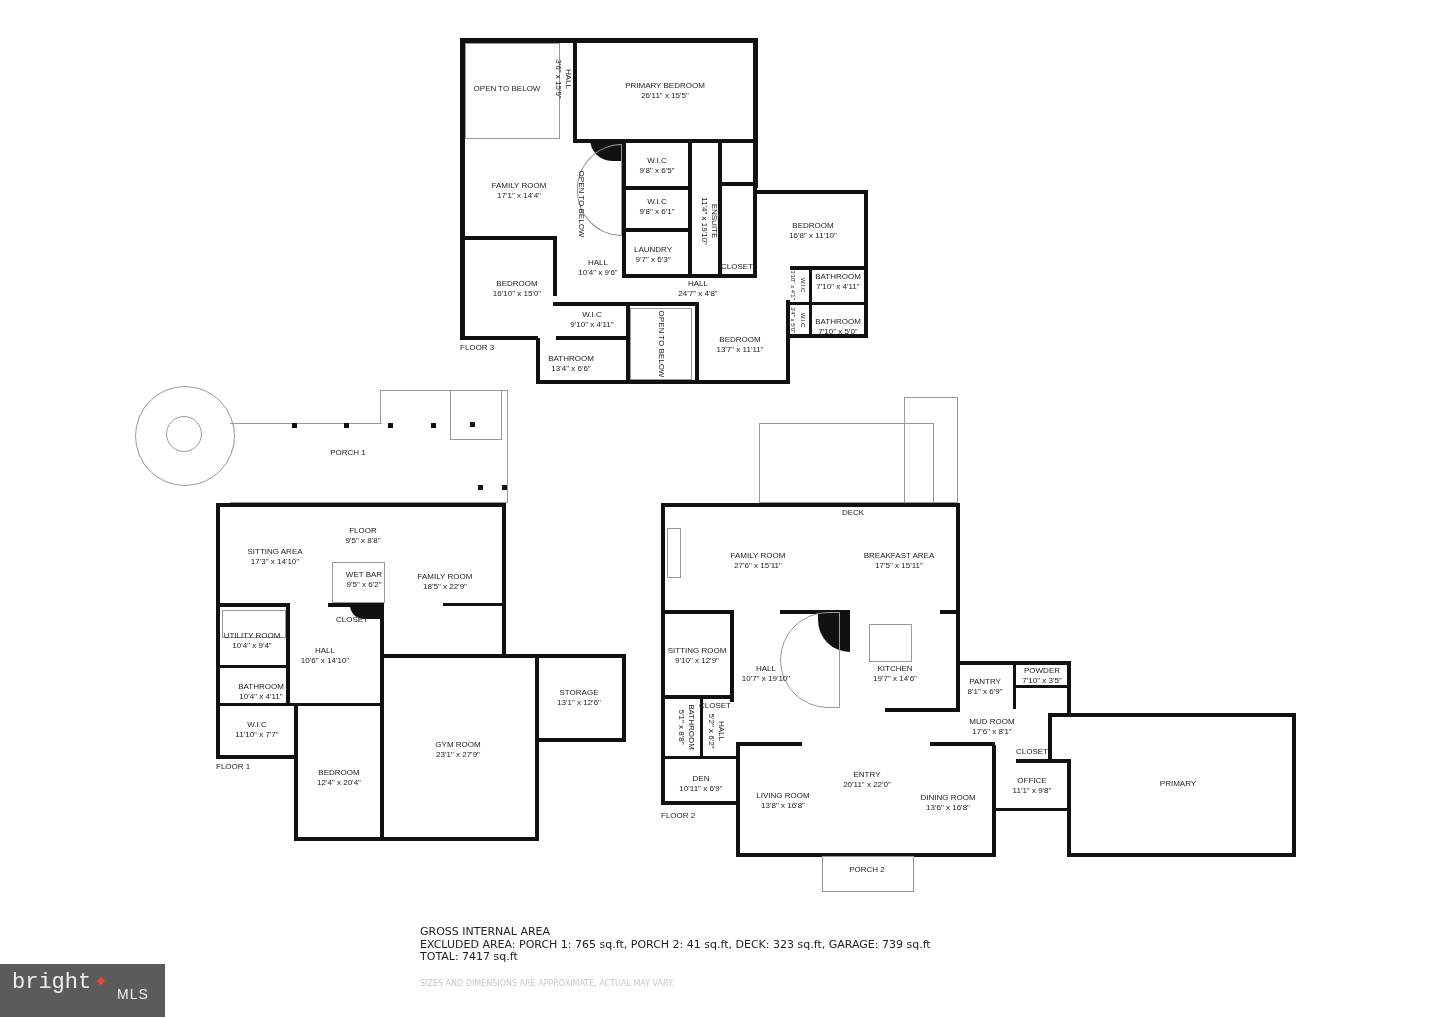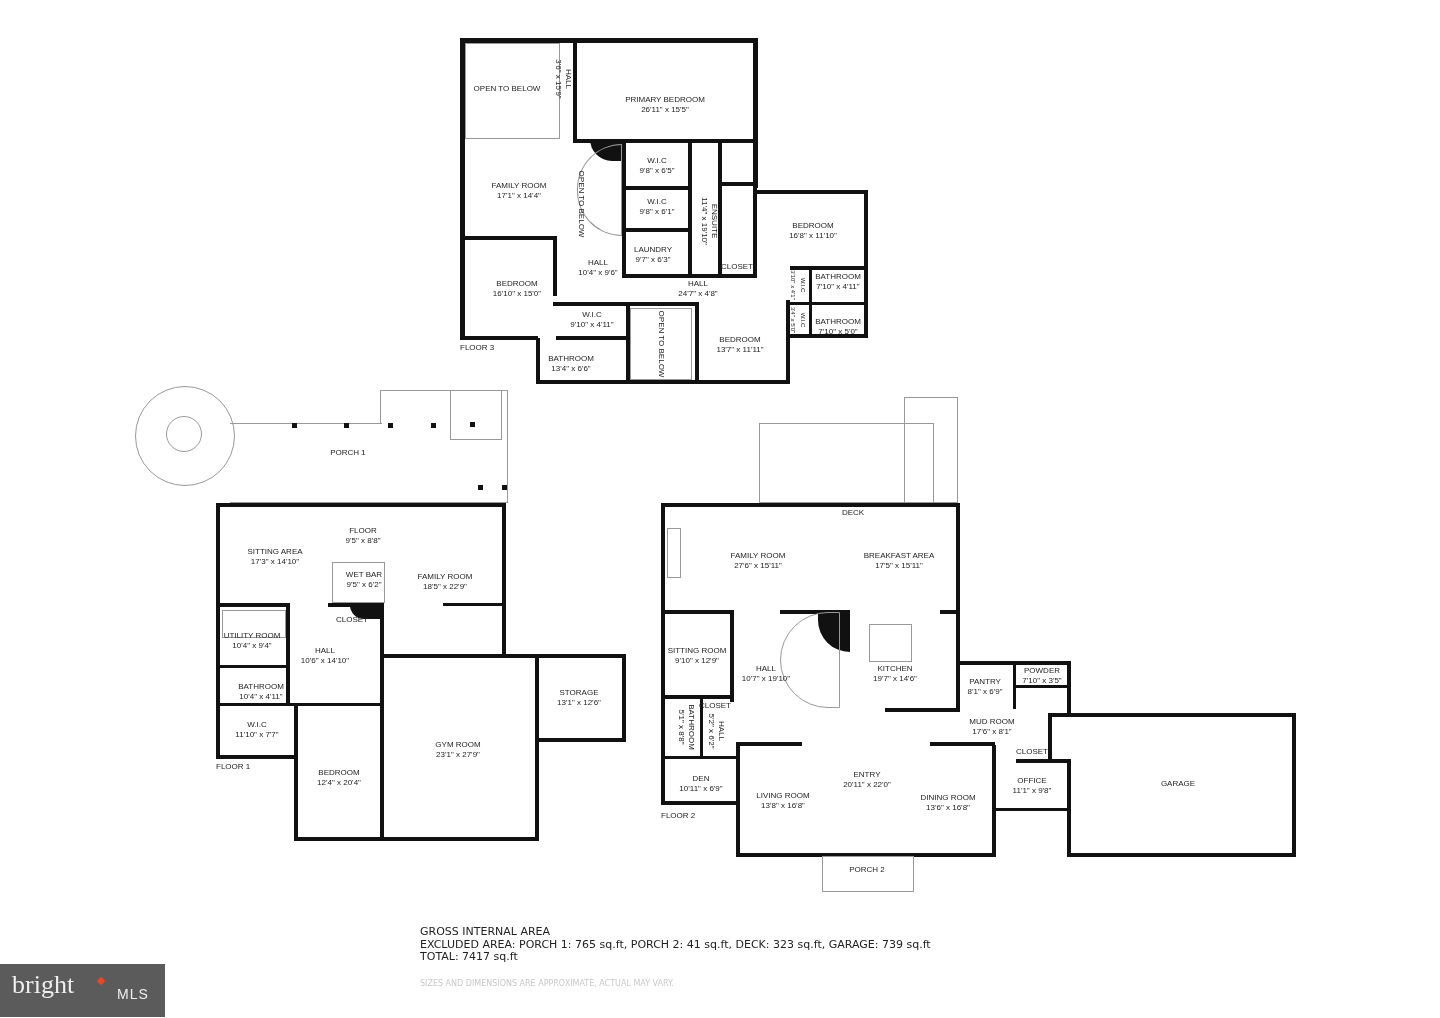--- a/index.html
+++ b/index.html
@@ -7,21 +7,21 @@
   .w{position:absolute;background:#111;}
   .thin{position:absolute;border:1px solid #999;box-sizing:border-box;background:transparent;}
   .lbl{position:absolute;text-align:center;font-size:8px;line-height:10px;transform:translate(-50%,-50%);white-space:nowrap;color:#222;}
   .lbl .n{display:block;}
   .lbl .d{display:block;}
   .vert{transform:translate(-50%,-50%) rotate(90deg);}
   .floorlbl{position:absolute;font-size:8px;color:#222;}
   .summary{position:absolute;left:420px;top:926px;width:600px;font-family:"DejaVu Sans",sans-serif;font-size:11px;line-height:12.5px;color:#222;}
   .summary .disc{color:#c8c8c8;font-size:8px;margin-top:14px;}
   .logo{position:absolute;left:0;top:964px;width:165px;height:53px;background:#5b5b5b;}
-  .logo .b{position:absolute;left:12px;top:6px;font-family:Liberation Serif, serif;font-size:26px;color:#eee;letter-spacing:0px;text-align:center;}
+  .logo .b{position:absolute;left:12px;top:6px;font-family:Liberation Mono, monospace;font-size:22px;color:#eee;letter-spacing:0px;text-align:center;}
   .logo .m{position:absolute;left:117px;top:22px;font-family:"Liberation Sans",sans-serif;font-size:14px;color:#eee;letter-spacing:1px;}
   .logo .star{position:absolute;left:98px;top:14px;width:6px;height:6px;background:#e8472b;transform:rotate(45deg);}
   .col{position:absolute;background:#111;width:5px;height:5px;}
 </style>
 </head>
 <body>
 
 <div>
 
   <div class="w" style="left:460px;top:38px;width:5px;height:300px;"></div>
@@ -61,21 +61,21 @@
   <div class="thin" style="left:465px;top:43px;width:95px;height:96px;"></div>
   <div class="thin" style="left:630px;top:308px;width:62px;height:72px;"></div>
 
   <div class="lbl" style="left:507px;top:89px;">
       <span class="n">OPEN TO BELOW</span>
     </div>
   <div class="lbl vert" style="left:563px;top:79px;">
       <span class="n">HALL</span>
       <span class="d">3'6" x 15'9"</span>
     </div>
-  <div class="lbl" style="left:665px;top:105px;">
+  <div class="lbl" style="left:665px;top:91px;">
       <span class="n">PRIMARY BEDROOM</span>
       <span class="d">26'11" x 15'5"</span>
     </div>
   <div class="lbl" style="left:519px;top:191px;">
       <span class="n">FAMILY ROOM</span>
       <span class="d">17'1" x 14'4"</span>
     </div>
   <div class="lbl vert" style="left:581px;top:204px;">
       <span class="n">OPEN TO BELOW</span>
     </div>
@@ -321,21 +321,21 @@
       <span class="d">5'2" x 6'2"</span>
     </div>
   <div class="lbl" style="left:992px;top:727px;">
       <span class="n">MUD ROOM</span>
       <span class="d">17'6" x 8'1"</span>
     </div>
   <div class="lbl" style="left:1032px;top:752px;">
       <span class="n">CLOSET</span>
     </div>
   <div class="lbl" style="left:1178px;top:784px;">
-      <span class="n">GARAGE</span>
+      <span class="n">PRIMARY</span>
     </div>
   <div class="lbl" style="left:867px;top:780px;">
       <span class="n">ENTRY</span>
       <span class="d">20'11" x 22'0"</span>
     </div>
   <div class="lbl" style="left:701px;top:784px;">
       <span class="n">DEN</span>
       <span class="d">10'11" x 6'9"</span>
     </div>
   <div class="lbl" style="left:783px;top:801px;">

